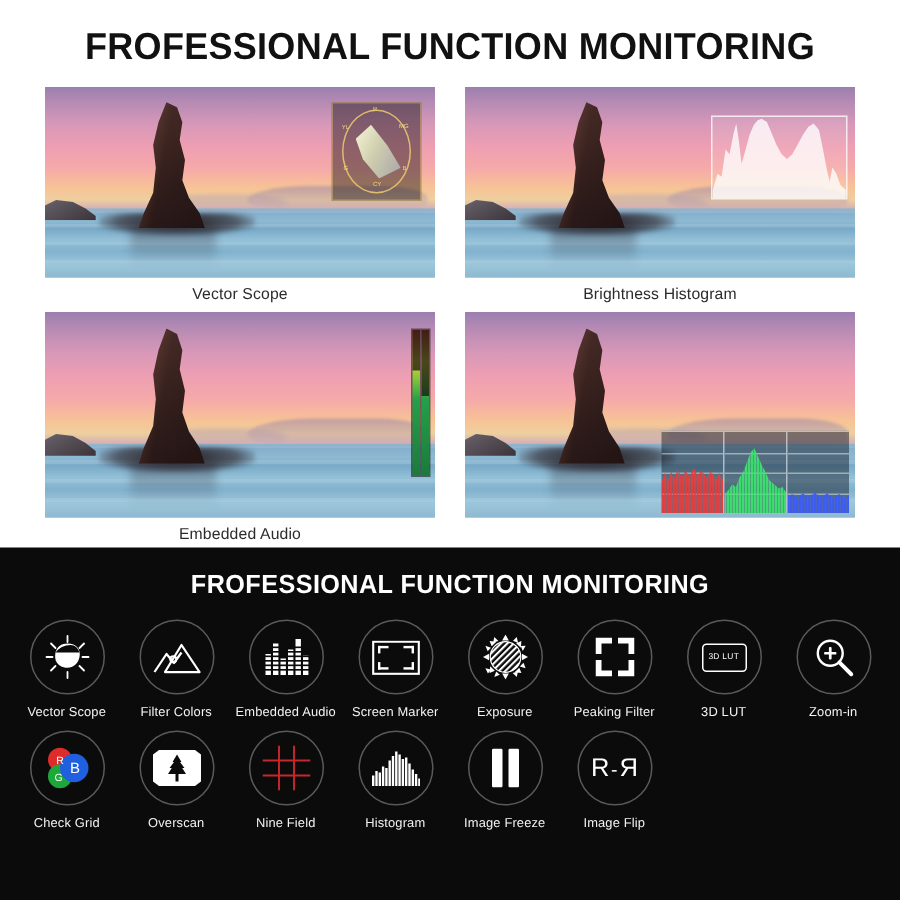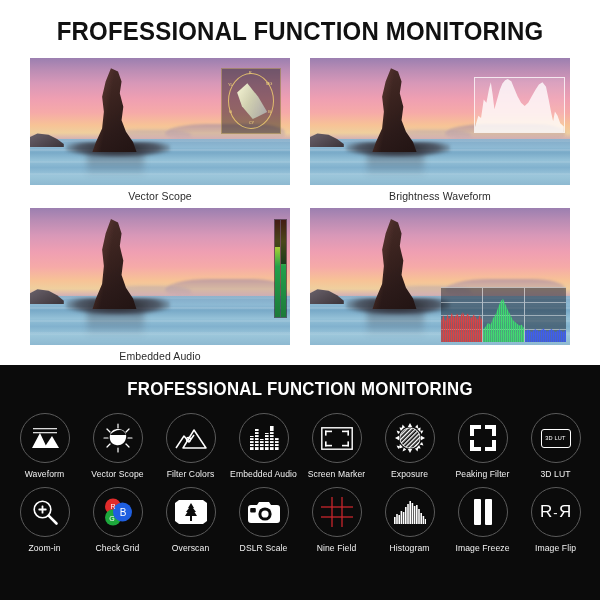--- a/index.html
+++ b/index.html
@@ -345,21 +345,21 @@
         <div class="sea"></div>
         <div class="reflection"></div>
         <div class="rock-left"></div>
         <div class="stack-base"></div>
         <div class="stack"></div>
 
         <div class="ov-hist">
           <div class="hshape"></div>
         </div>
       </div>
-      <div class="panel-label">Brightness Waveform</div>
+      <div class="panel-label">Brightness Histogram</div>
     </div>
 
     <div class="panel tall">
       <div class="photo">
         <div class="sky"></div>
         <div class="cloudband"></div>
         <div class="cloudband2"></div>
         <div class="sea"></div>
         <div class="reflection"></div>
         <div class="rock-left"></div>
@@ -414,31 +414,20 @@
 
   </div>
 </div>
 
 <div id="bottom-section">
 
   <div id="bottom-title">FROFESSIONAL FUNCTION MONITORING</div>
 
   <div id="icon-grid">
 
-    <div class="icon-cell">
-      <div class="icon-circle">
-        <svg width="30" height="24" viewBox="0 0 30 24">
-          <rect x="3" y="2" width="24" height="1.3" fill="#fff" opacity="0.85"></rect>
-          <rect x="3" y="6" width="24" height="1.3" fill="#fff" opacity="0.85"></rect>
-          <polygon points="2,22 10,7 17,22" fill="#fff"></polygon>
-          <polygon points="14,22 22,10 29,22" fill="#fff"></polygon>
-        </svg>
-      </div>
-      <div class="icon-label">Waveform</div>
-    </div>
 
     <div class="icon-cell">
       <div class="icon-circle">
         <svg width="30" height="30" viewBox="0 0 30 30">
           <g stroke="#fff" stroke-width="1.2" stroke-linecap="round">
             <line x1="15" y1="1" x2="15" y2="5"></line>
             <line x1="26" y1="6" x2="23" y2="9"></line>
             <line x1="29" y1="15" x2="25" y2="15"></line>
             <line x1="26" y1="24" x2="23" y2="21"></line>
             <line x1="15" y1="29" x2="15" y2="25"></line>
@@ -594,31 +583,20 @@
     <div class="icon-cell">
       <div class="icon-circle">
         <svg width="32" height="24" viewBox="0 0 32 24">
           <path d="M0 3 L4 0 H28 L32 3 V21 L28 24 H4 L0 21 Z" fill="#fff"></path>
           <path d="M16 3 L19 8 L18 8 L21 12 L19.5 12 L22 16 H17 V21 H15 V16 H10 L12.5 12 L11 12 L14 8 L13 8 Z" fill="#0b0b0b"></path>
         </svg>
       </div>
       <div class="icon-label">Overscan</div>
     </div>
 
-    <div class="icon-cell">
-      <div class="icon-circle">
-        <svg width="32" height="24" viewBox="0 0 32 24">
-          <path d="M3 5 H9 L11 2 H21 L23 5 H29 A3 3 0 0 1 32 8 V20 A3 3 0 0 1 29 23 H3 A3 3 0 0 1 0 20 V8 A3 3 0 0 1 3 5 Z" fill="#fff"></path>
-          <circle cx="17" cy="14" r="6.6" fill="#0b0b0b"></circle>
-          <circle cx="17" cy="14" r="3.6" fill="#fff"></circle>
-          <rect x="2.2" y="8" width="5.6" height="4.4" rx="1" fill="#0b0b0b"></rect>
-        </svg>
-      </div>
-      <div class="icon-label">DSLR Scale</div>
-    </div>
 
     <div class="icon-cell">
       <div class="icon-circle">
         <svg width="32" height="30" viewBox="0 0 32 30">
           <g stroke="#c8262c" stroke-width="1.3">
             <line x1="11" y1="0" x2="11" y2="30"></line>
             <line x1="21" y1="0" x2="21" y2="30"></line>
             <line x1="0" y1="10" x2="32" y2="10"></line>
             <line x1="0" y1="20" x2="32" y2="20"></line>
           </g>

